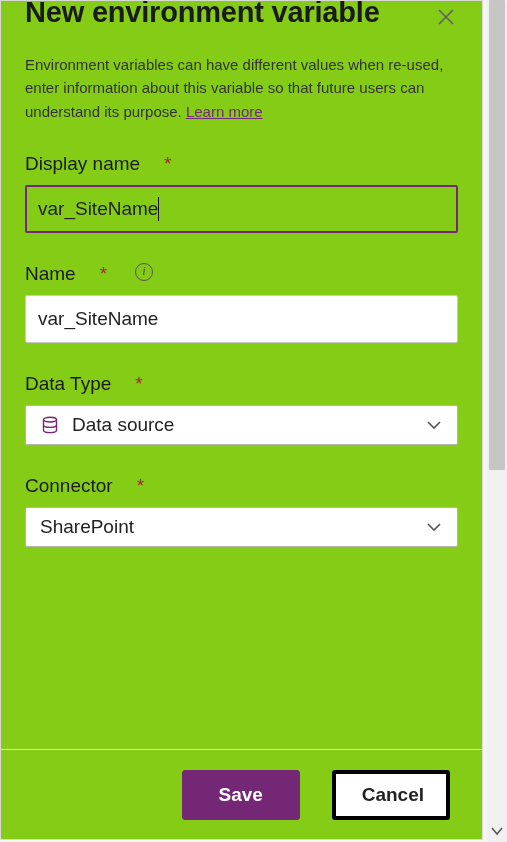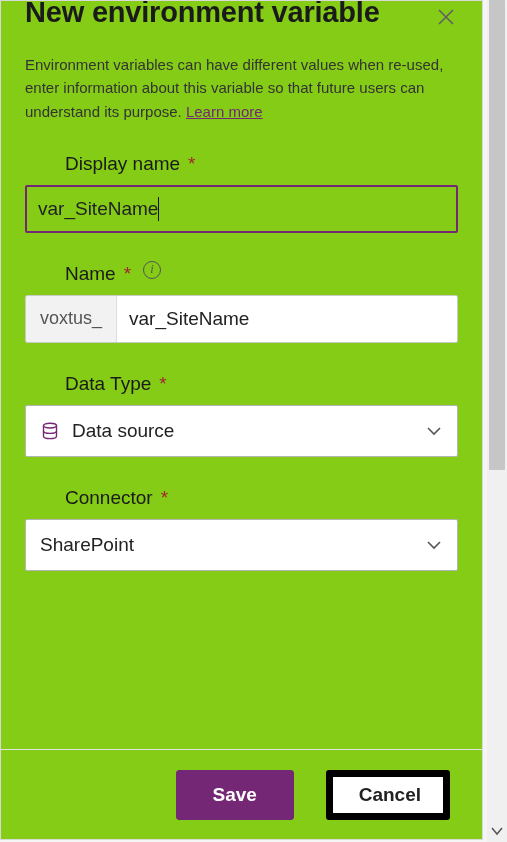--- a/index.html
+++ b/index.html
@@ -57,22 +57,22 @@
     color:#742774;
     text-decoration:underline;
     cursor:pointer;
   }
   .field-block { margin-top:30px; }
   .field-label {
     font-size:19px;
     color:#1a1a1a;
     font-weight:400;
     display:flex;
-    gap:6px;
-    margin-left:40px;
+    align-items:center;
+    gap:22px;
   }
   .req { color:#a2262c; margin-left:2px; }
   .info-icon {
     width:18px;height:18px;
     border:1.3px solid #555;
     border-radius:50%;
     display:inline-flex;
     align-items:center;justify-content:center;
     font-size:12.5px;
     color:#555;
@@ -122,21 +122,21 @@
     flex:1;
     border:none;
     padding:0 12px;
     font-size:19px;
     color:#222;
     outline:none;
     background:#fff;
   }
   .select-box {
     width:100%;
-    height:52px;
+    height:40px;
     border:1px solid #b5b5b5;
     border-radius:2px;
     margin-top:10px;
     display:flex;
     align-items:center;
     padding:0 14px;
     font-size:19px;
     color:#222;
     cursor:pointer;
     background:#fff;
@@ -172,21 +172,21 @@
     padding:0 22px;
   }
   .btn-primary {
     background:#742774;
     color:#fff;
     border:1px solid #742774;
   }
   .btn-secondary {
     background:#fff;
     color:#222;
-    border:7px solid #000000;
+    border:4px solid #000000;
     padding-left:26px;
   }
   
   .outer-scroll {
     position:absolute;
     right:0; top:0;
     width:20px;
     height:100%;
     background:#f0f0f0;
   }
@@ -249,21 +249,20 @@
       </div>
     </div>
 
     <div class="field-block">
       <div class="field-label">
         <span>Name</span>
         <span class="req">*</span>
         <span class="info-icon">i</span>
       </div>
       <div class="name-wrap">
-        <div class="name-prefix">voxtus_</div>
         <input class="name-value" value="var_SiteName" style="">
       </div>
     </div>
 
 
     <div class="field-block">
       <div class="field-label">
         <span>Data Type</span>
         <span class="req">*</span>
       </div>

